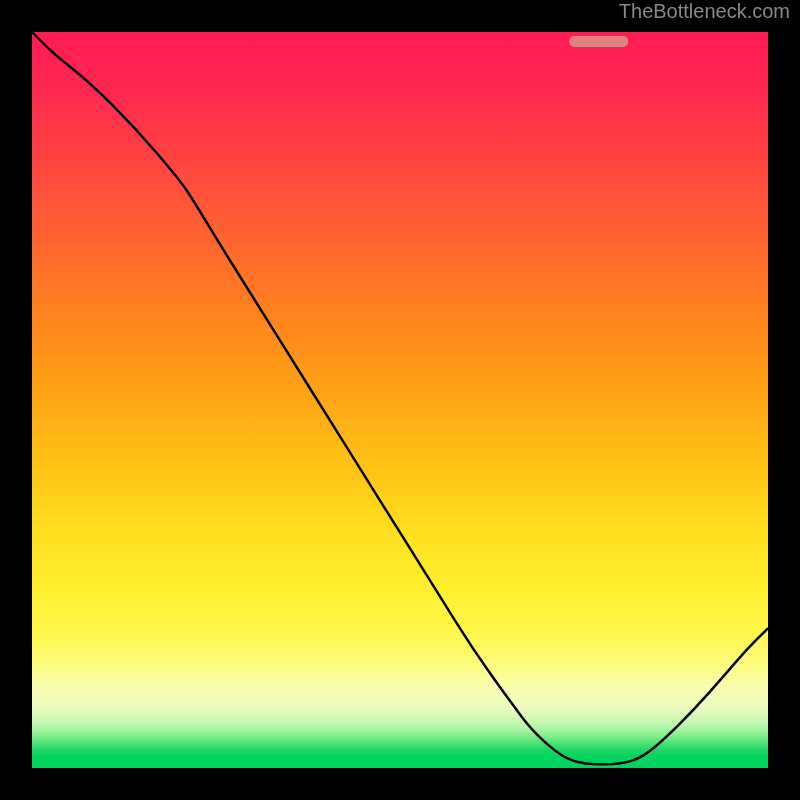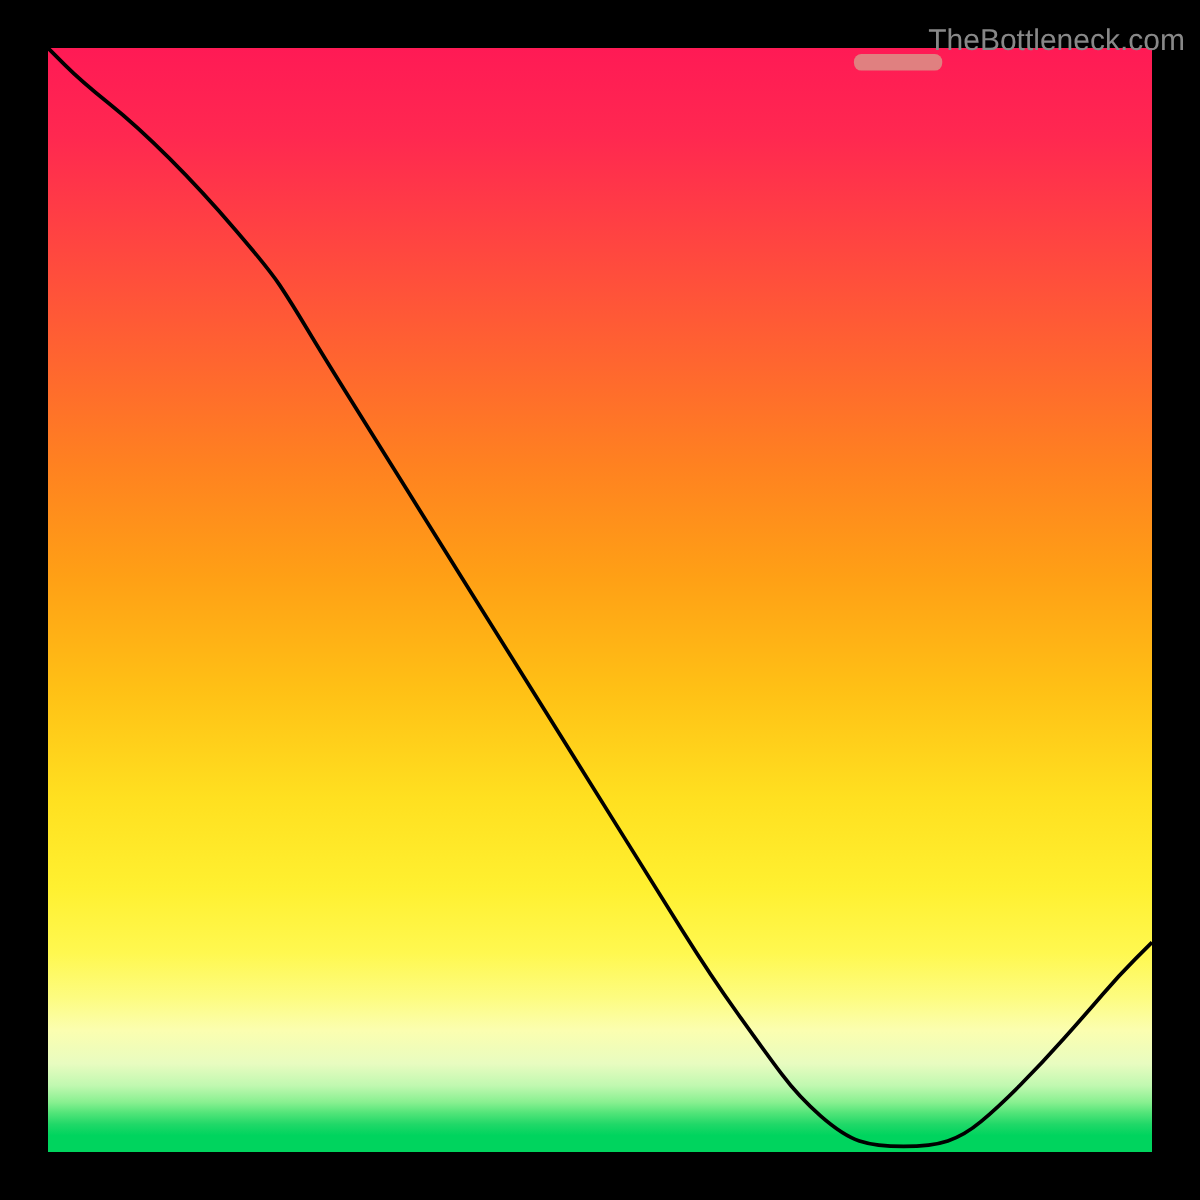--- a/index.html
+++ b/index.html
@@ -9,21 +9,21 @@
     }
     body {
       width: 800px;
       height: 800px;
       background: #000;
       position: relative;
       overflow: hidden;
     }
     .watermark {
       position: absolute;
-      top: 16px;
+      top: 0;
       right: 10px;
       color: #888;
       font-family: Arial, sans-serif;
       font-size: 20px;
       z-index: 10;
     }
     .chart-container {
       position: absolute;
       top: 32px;
       left: 32px;

